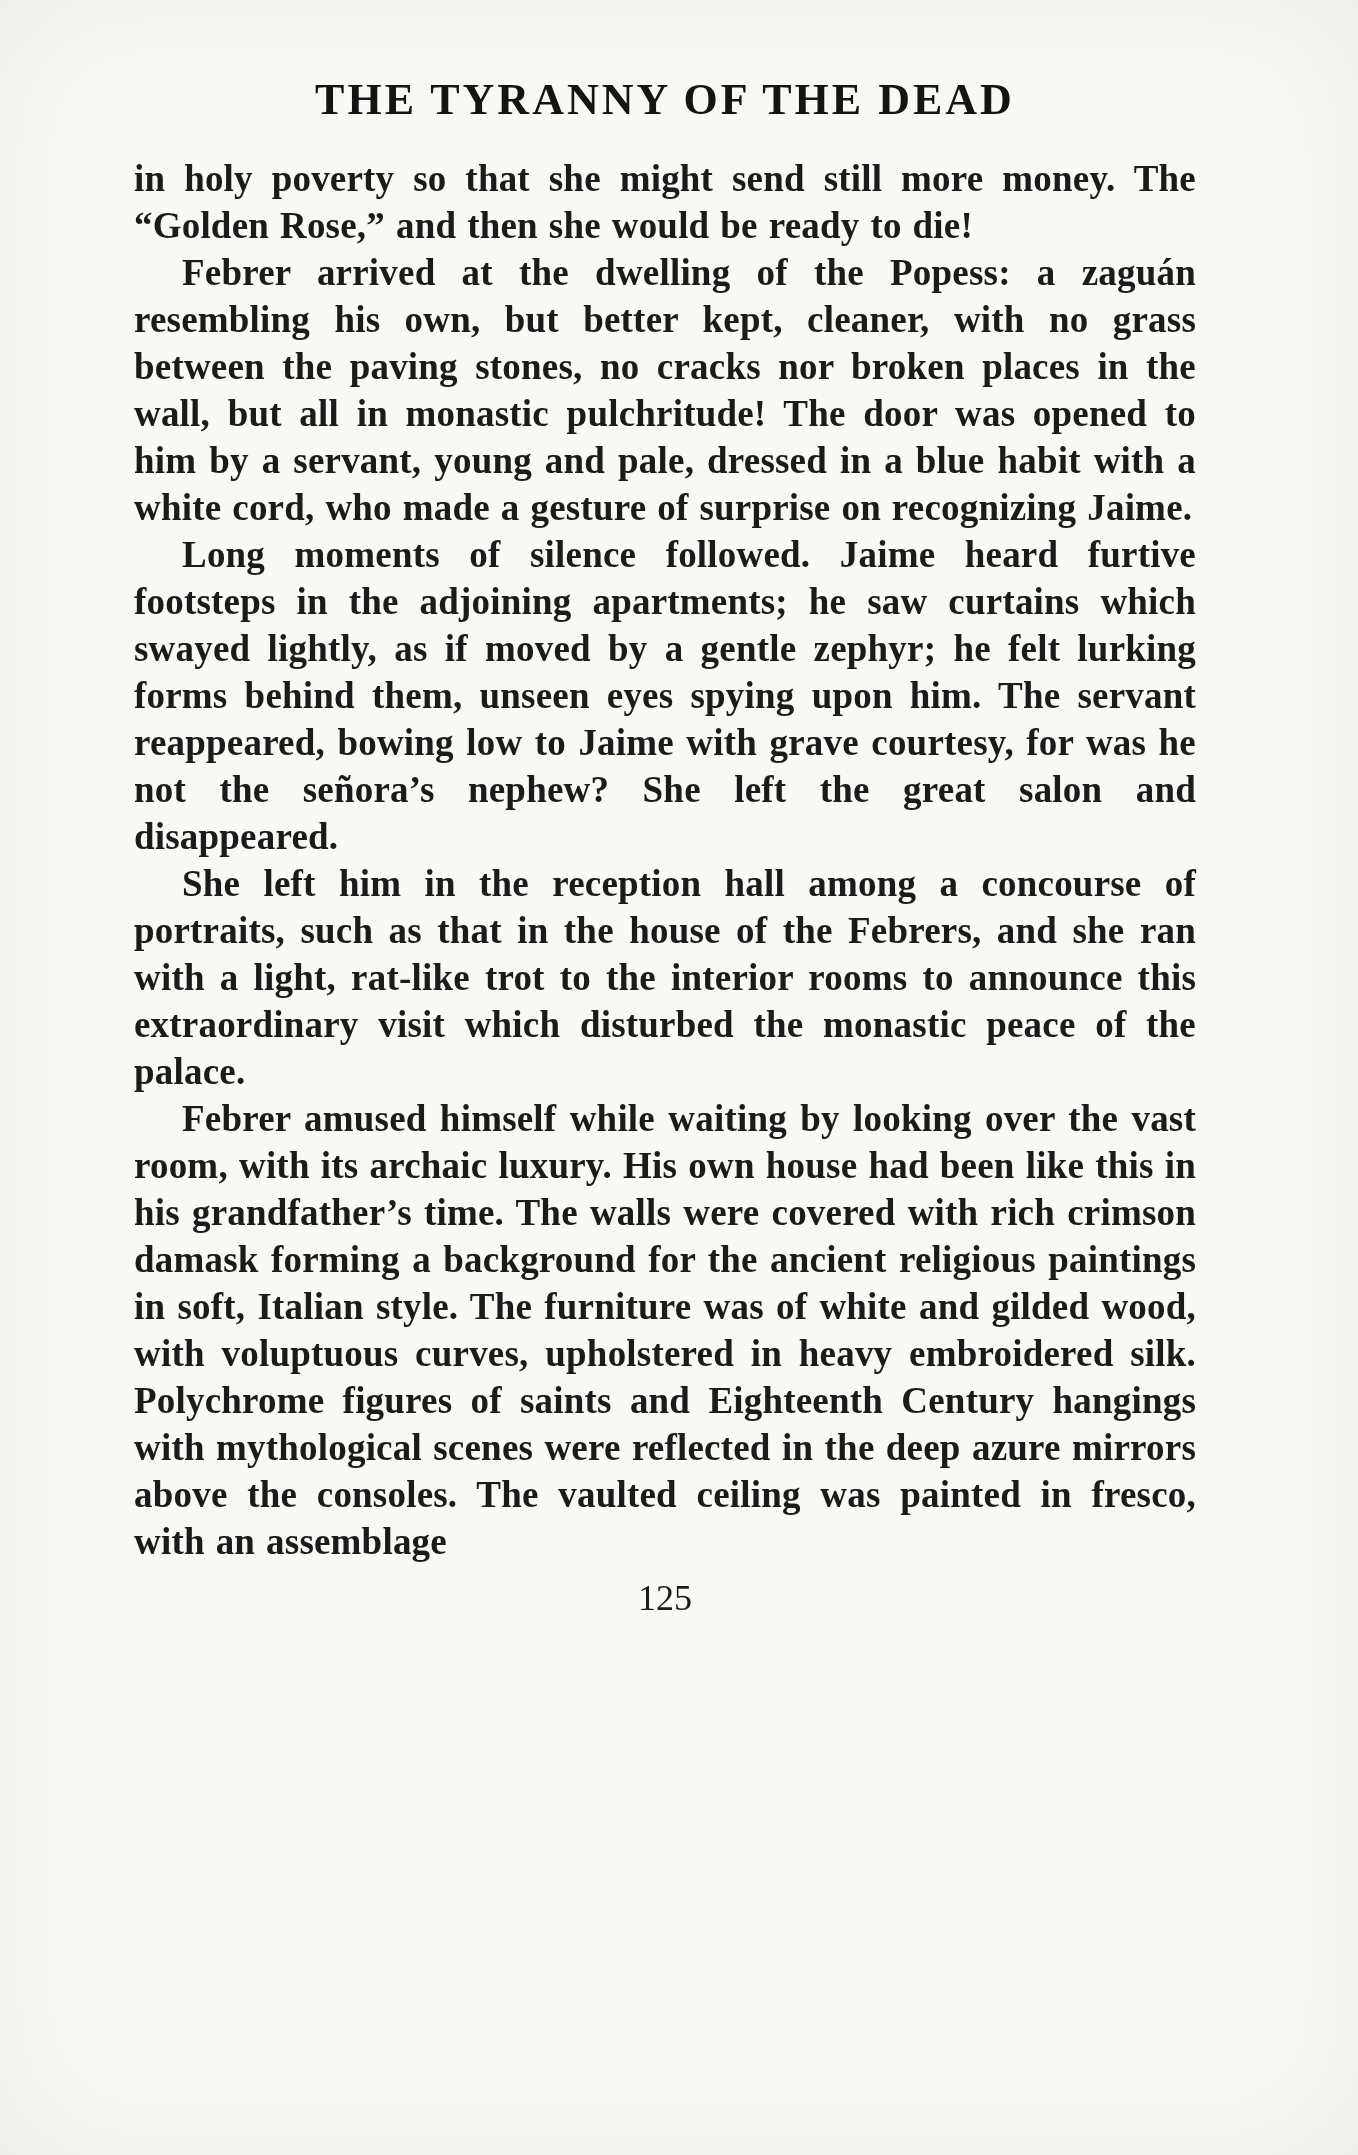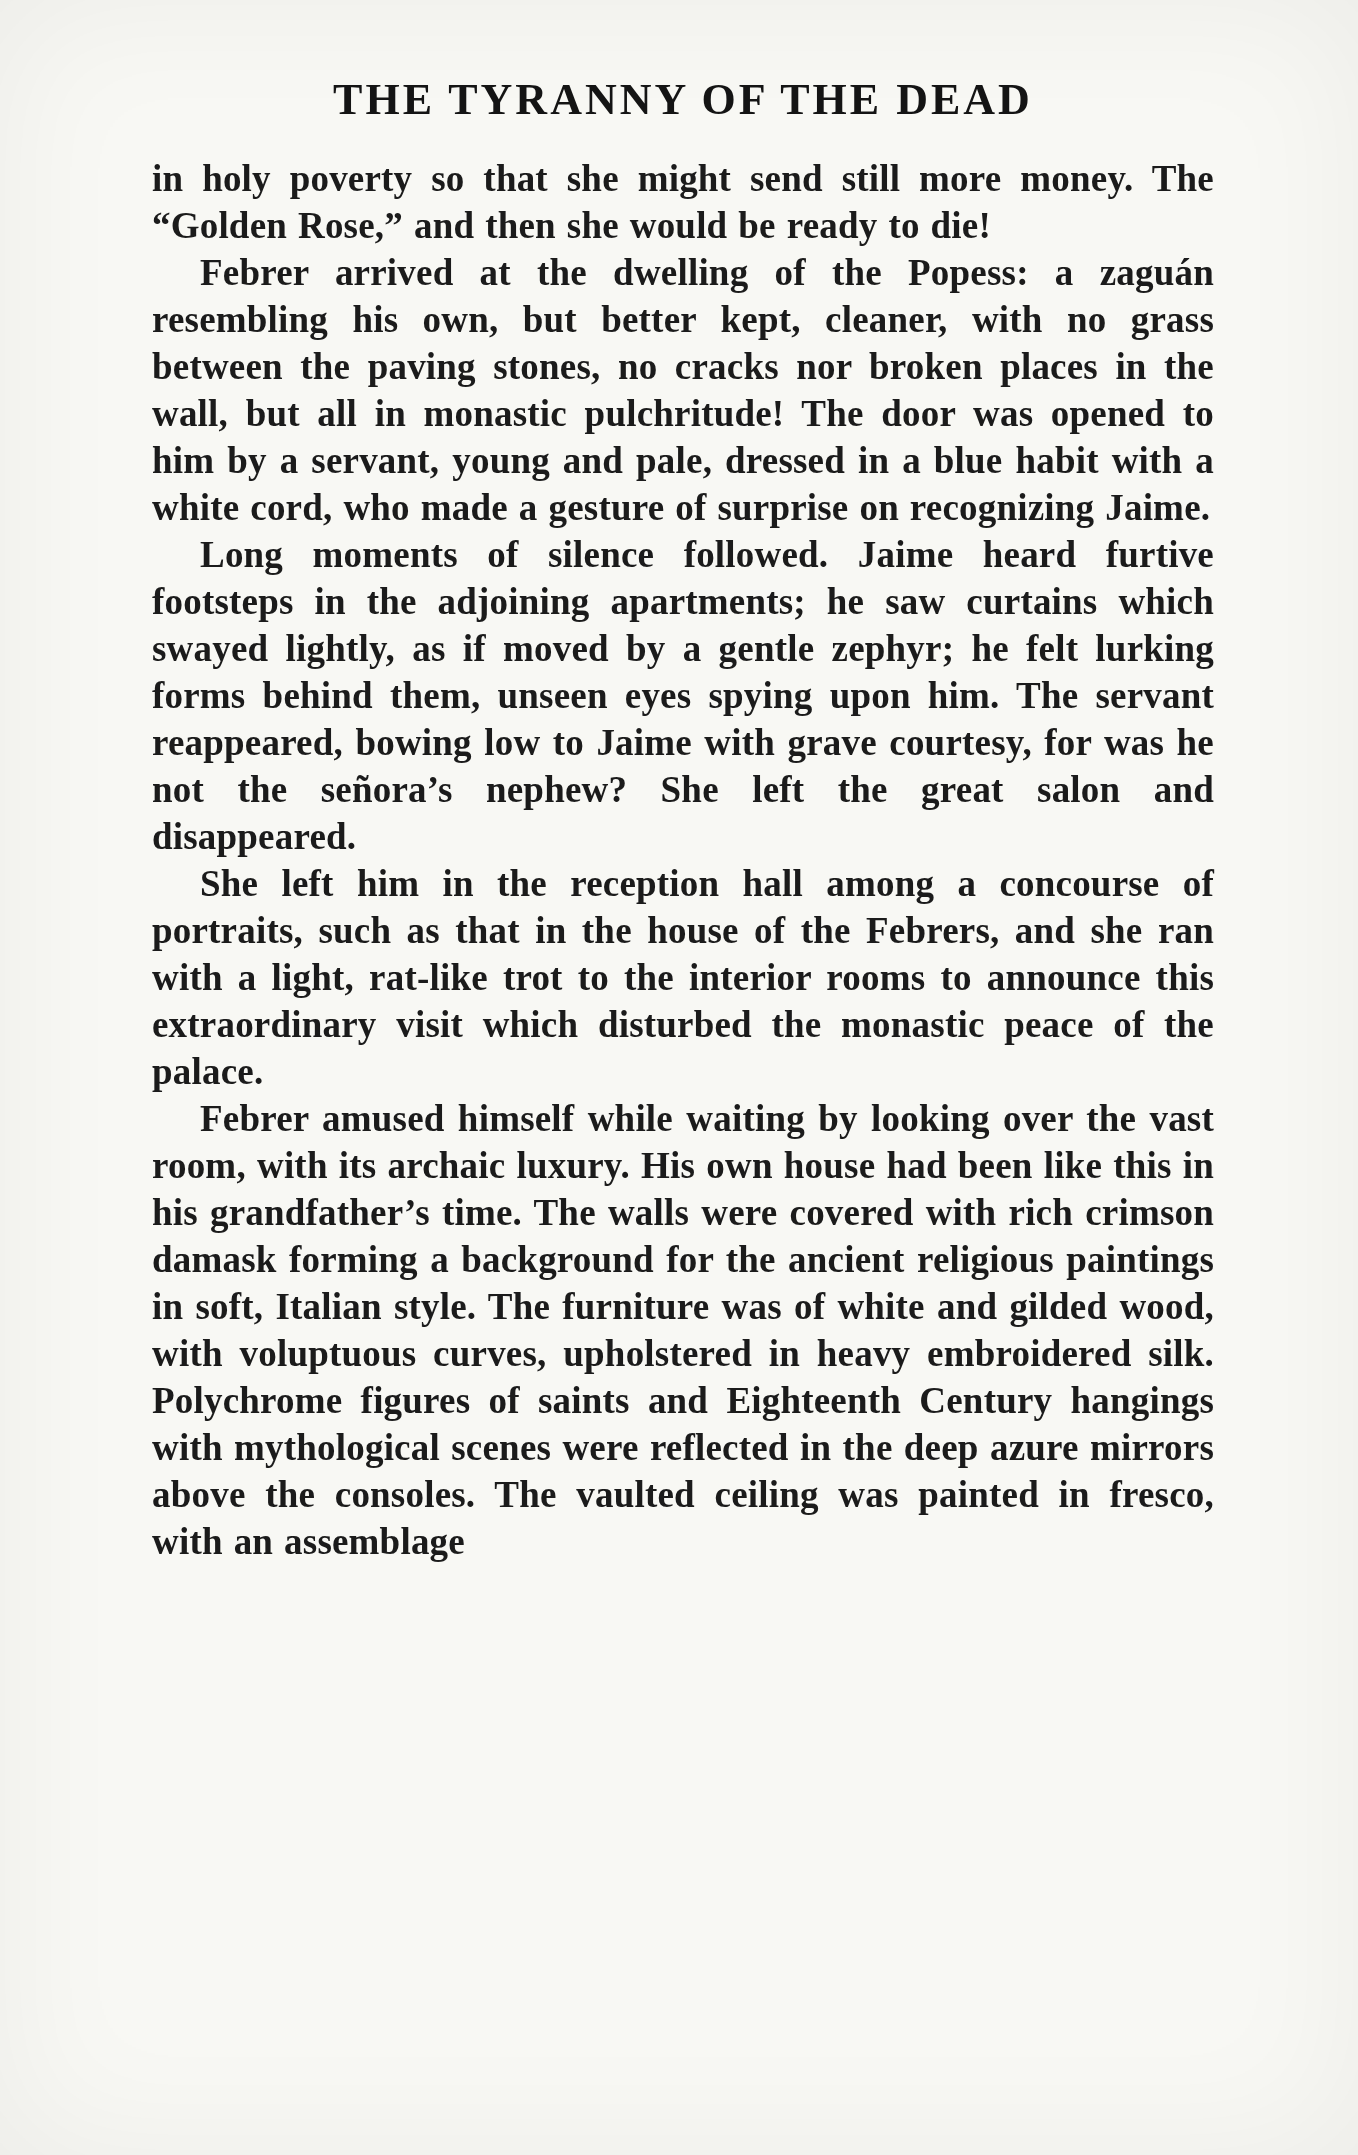--- a/index.html
+++ b/index.html
@@ -12,21 +12,20 @@
       width: 1358px;
       height: 2155px;
       margin: 0 auto;
       background: #f8f8f4;
       box-shadow: inset 0 0 140px rgba(0,0,0,0.05);
       box-sizing: border-box;
       padding-top: 74px;
       font-family: "Liberation Serif", "DejaVu Serif", serif;
       color: #1b1b1b;
       overflow: hidden;
-      padding-left: 18px;
     }
     .column {
       width: 1062px;
       margin-left: 134px;
     }
     .book-title {
       margin: 0 0 30px 0;
       text-align: center;
       font-size: 44px;
       font-weight: 700;
@@ -63,15 +62,16 @@
     <p class="para">in holy poverty so that she might send still more money. The “Golden Rose,” and then she would be ready to die!</p>
 
     <p class="para indent">Febrer arrived at the dwelling of the Popess: a zaguán resembling his own, but better kept, cleaner, with no grass between the paving stones, no cracks nor broken places in the wall, but all in monastic pulchritude! The door was opened to him by a servant, young and pale, dressed in a blue habit with a white cord, who made a gesture of surprise on recognizing Jaime.</p>
 
     <p class="para indent">Long moments of silence followed. Jaime heard furtive footsteps in the adjoining apartments; he saw curtains which swayed lightly, as if moved by a gentle zephyr; he felt lurking forms behind them, unseen eyes spying upon him. The servant reappeared, bowing low to Jaime with grave courtesy, for was he not the señora’s nephew? She left the great salon and disappeared.</p>
 
     <p class="para indent">She left him in the reception hall among a concourse of portraits, such as that in the house of the Febrers, and she ran with a light, rat-like trot to the interior rooms to announce this extraordinary visit which disturbed the monastic peace of the palace.</p>
 
     <p class="para indent">Febrer amused himself while waiting by looking over the vast room, with its archaic luxury. His own house had been like this in his grandfather’s time. The walls were covered with rich crimson damask forming a background for the ancient religious paintings in soft, Italian style. The furniture was of white and gilded wood, with voluptuous curves, upholstered in heavy embroidered silk. Polychrome figures of saints and Eighteenth Century hangings with mythological scenes were reflected in the deep azure mirrors above the consoles. The vaulted ceiling was painted in fresco, with an assemblage</p>
 
+    <div class="page-number">125</div>
 
   </div>
 </div>
 
 </body></html>

